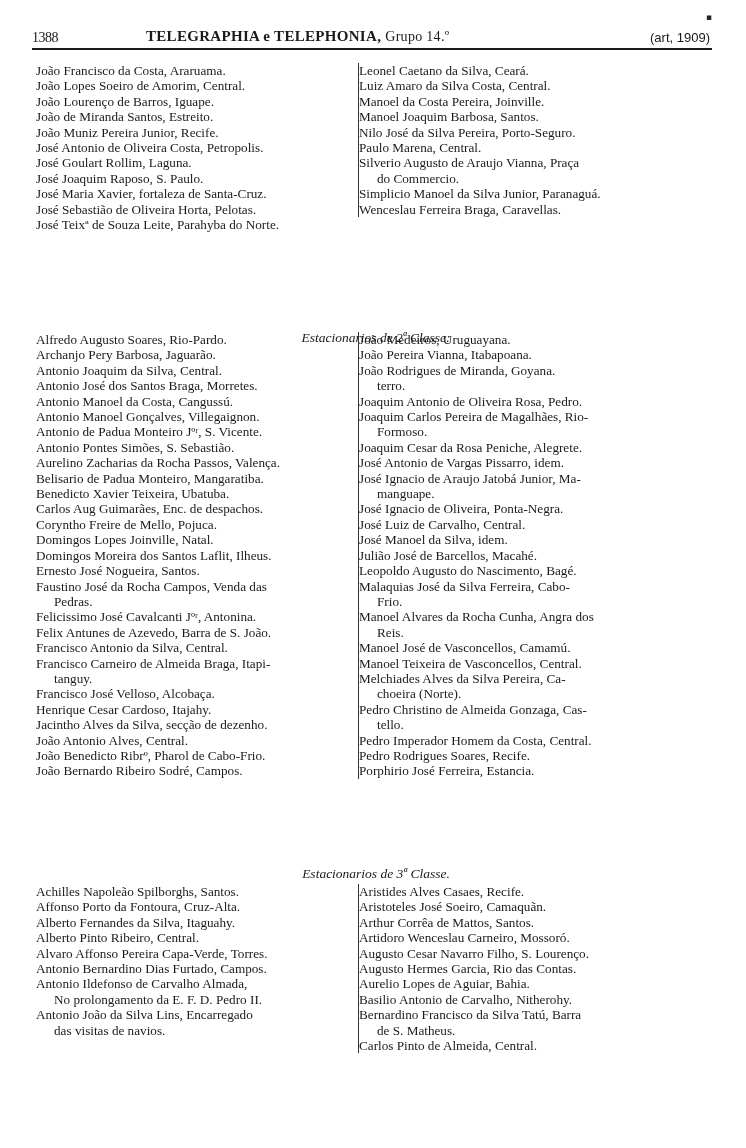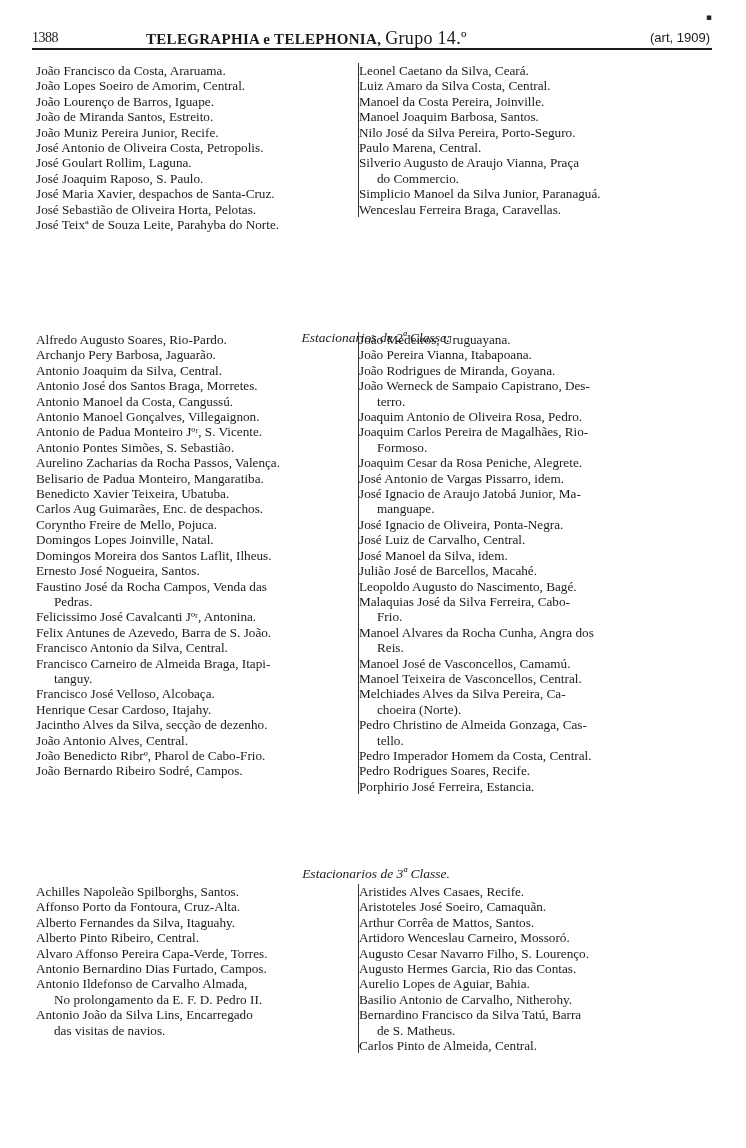--- a/index.html
+++ b/index.html
@@ -5,21 +5,21 @@
   html, body { margin: 0; padding: 0; background: #ffffff; }
   body { width: 746px; height: 1148px; position: relative; overflow: hidden; color: #1a1a1a;
          font-family: "DejaVu Serif", "Liberation Serif", serif; }
   .page { position: absolute; left: 0; top: 0; width: 746px; height: 1148px; }
   .speck { position: absolute; left: 706px; top: 12px; font-size: 9px; color: #222; }
   .header { position: absolute; left: 32px; top: 26px; width: 678px; height: 22px; }
   .header .pgnum { position: absolute; left: 0; top: 4px; font-size: 14px; letter-spacing: -0.5px;
                    font-family: "Liberation Serif", serif; }
   .header .title { position: absolute; left: 114px; top: 2px; font-size: 15px; font-weight: bold;
                    font-family: "Liberation Serif", serif; letter-spacing: 0.3px; }
-  .header .title .group { font-weight: normal; font-size: 18px; }
+  .header .title .group { font-weight: normal; font-size: 14px; }
   .header .date { position: absolute; right: 0; top: 4px; font-size: 13px; font-family: Liberation Sans, sans-serif; }
   .rule { position: absolute; left: 32px; top: 48px; width: 680px; height: 0; border-top: 2px solid #1a1a1a; }
 
   .block { position: absolute; left: 36px; width: 680px; }
   .col { position: absolute; top: 0; font-size: 13.2px; line-height: 15.4px;
          font-family: "Liberation Serif", serif; white-space: nowrap; }
   .col.left { left: 0; width: 318px; }
   .col.right { left: 322px; width: 356px; border-left: 1px solid #333; padding-left: 0; }
   .entry { display: block; }
   .entry .cont { display: block; padding-left: 18px; }
@@ -42,21 +42,21 @@
   <div class="block" id="sec0" style="top:63px;">
     <div class="col left">
         <span class="entry"><span>João Francisco da Costa, Araruama.</span></span>
         <span class="entry"><span>João Lopes Soeiro de Amorim, Central.</span></span>
         <span class="entry"><span>João Lourenço de Barros, Iguape.</span></span>
         <span class="entry"><span>João de Miranda Santos, Estreito.</span></span>
         <span class="entry"><span>João Muniz Pereira Junior, Recife.</span></span>
         <span class="entry"><span>José Antonio de Oliveira Costa, Petropolis.</span></span>
         <span class="entry"><span>José Goulart Rollim, Laguna.</span></span>
         <span class="entry"><span>José Joaquim Raposo, S. Paulo.</span></span>
-        <span class="entry"><span>José Maria Xavier, despachos de Santa-Cruz.</span></span>
+        <span class="entry"><span>José Maria Xavier, fortaleza de Santa-Cruz.</span></span>
         <span class="entry"><span>José Sebastião de Oliveira Horta, Pelotas.</span></span>
         <span class="entry"><span>José Teixª de Souza Leite, Parahyba do Norte.</span></span>
       </div>
     <div class="col right">
         <span class="entry"><span>Leonel Caetano da Silva, Ceará.</span></span>
         <span class="entry"><span>Luiz Amaro da Silva Costa, Central.</span></span>
         <span class="entry"><span>Manoel da Costa Pereira, Joinville.</span></span>
         <span class="entry"><span>Manoel Joaquim Barbosa, Santos.</span></span>
         <span class="entry"><span>Nilo José da Silva Pereira, Porto-Seguro.</span></span>
         <span class="entry"><span>Paulo Marena, Central.</span></span>
@@ -94,21 +94,21 @@
         <span class="entry"><span>Henrique Cesar Cardoso, Itajahy.</span></span>
         <span class="entry"><span>Jacintho Alves da Silva, secção de dezenho.</span></span>
         <span class="entry"><span>João Antonio Alves, Central.</span></span>
         <span class="entry"><span>João Benedicto Ribrº, Pharol de Cabo-Frio.</span></span>
         <span class="entry"><span>João Bernardo Ribeiro Sodré, Campos.</span></span>
       </div>
     <div class="col right">
         <span class="entry"><span>João Medeiros, Uruguayana.</span></span>
         <span class="entry"><span>João Pereira Vianna, Itabapoana.</span></span>
         <span class="entry"><span>João Rodrigues de Miranda, Goyana.</span></span>
-        <span class="entry"><span>João Werneck de Sampaio Capistrano, Des-</span><span class="cont">terro.</span></span>
+        <span class="entry"><span class="cont">terro.</span></span>
         <span class="entry"><span>Joaquim Antonio de Oliveira Rosa, Pedro.</span></span>
         <span class="entry"><span>Joaquim Carlos Pereira de Magalhães, Rio-</span><span class="cont">Formoso.</span></span>
         <span class="entry"><span>Joaquim Cesar da Rosa Peniche, Alegrete.</span></span>
         <span class="entry"><span>José Antonio de Vargas Pissarro, idem.</span></span>
         <span class="entry"><span>José Ignacio de Araujo Jatobá Junior, Ma-</span><span class="cont">manguape.</span></span>
         <span class="entry"><span>José Ignacio de Oliveira, Ponta-Negra.</span></span>
         <span class="entry"><span>José Luiz de Carvalho, Central.</span></span>
         <span class="entry"><span>José Manoel da Silva, idem.</span></span>
         <span class="entry"><span>Julião José de Barcellos, Macahé.</span></span>
         <span class="entry"><span>Leopoldo Augusto do Nascimento, Bagé.</span></span>

